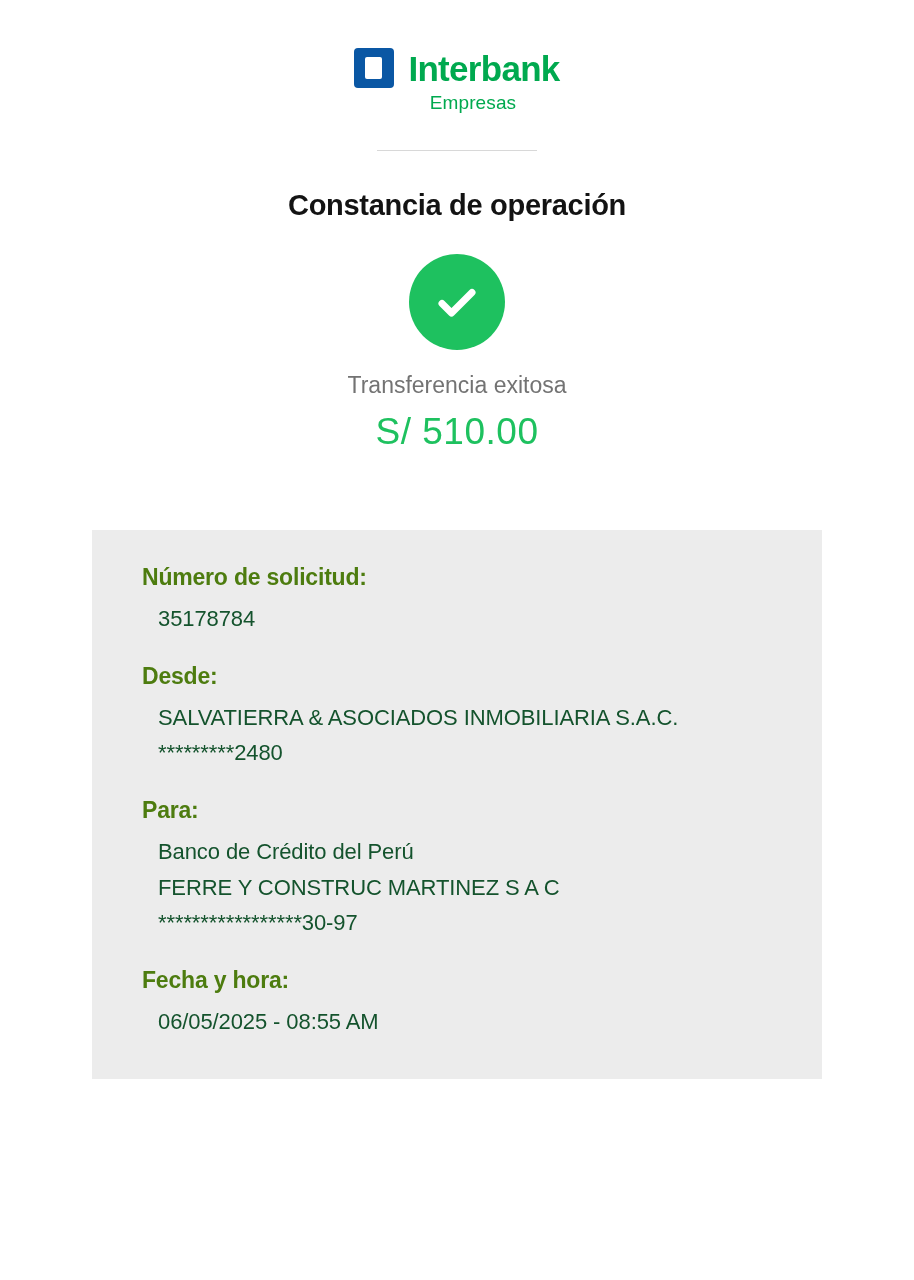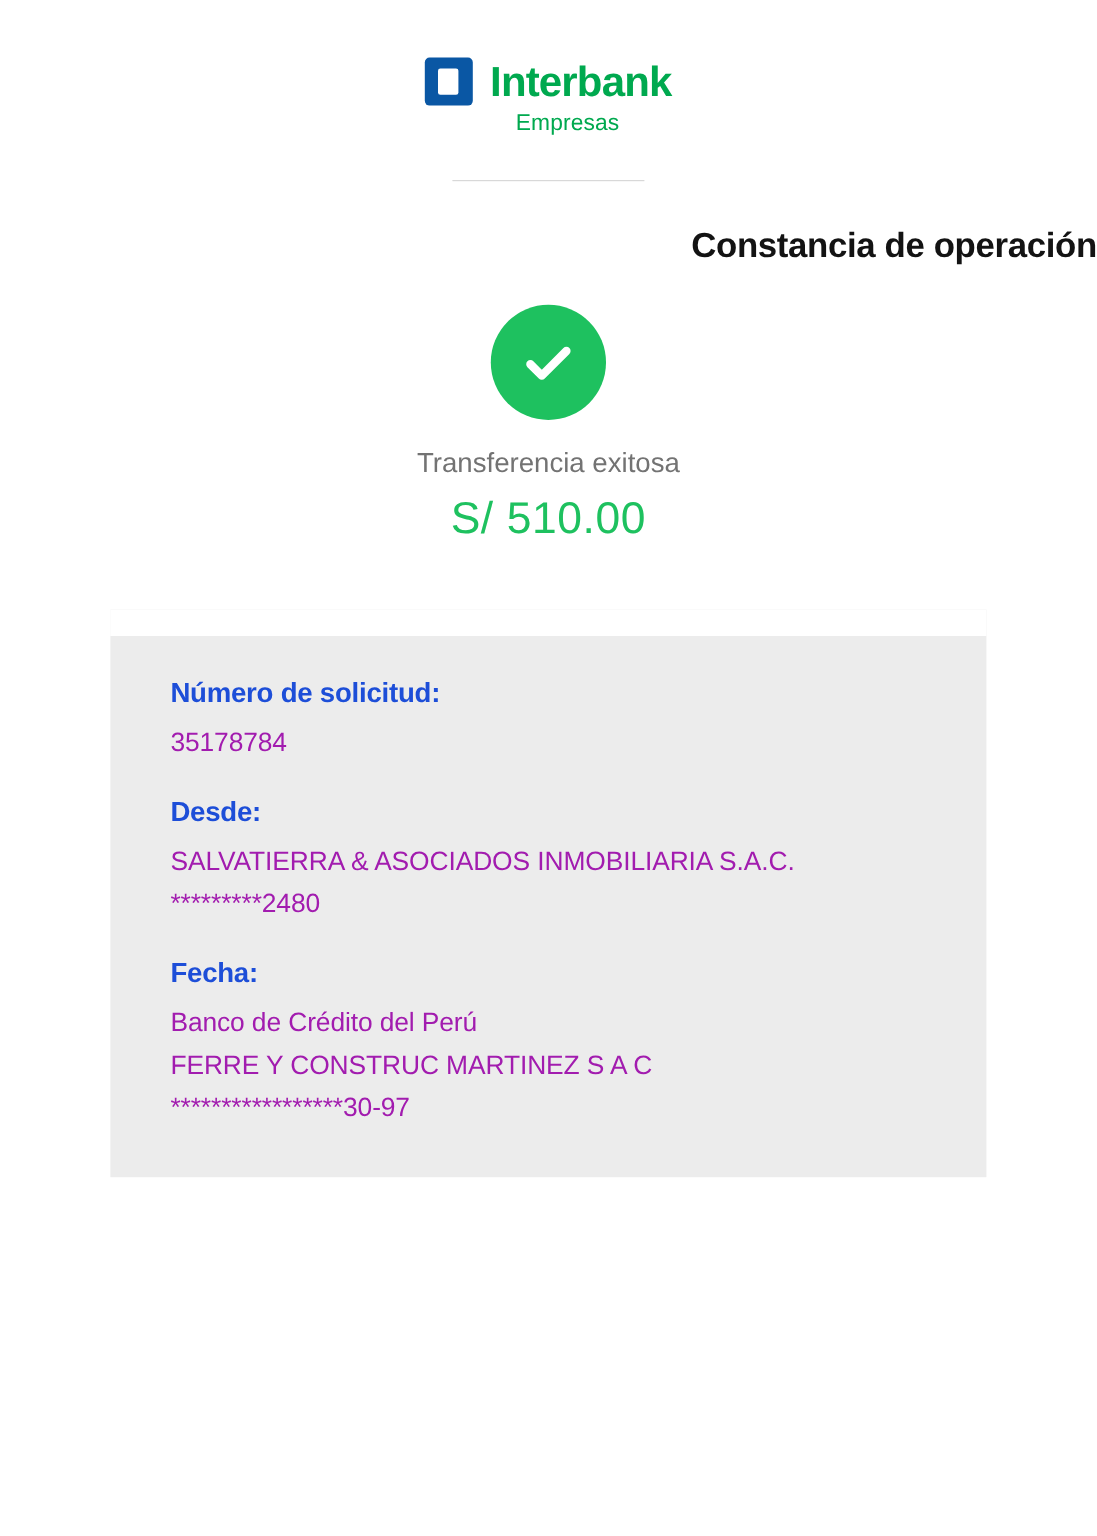--- a/index.html
+++ b/index.html
@@ -70,21 +70,21 @@
   .divider {
     width: 160px;
     height: 1px;
     background: #d8d8d8;
     margin: 36px auto 0 auto;
   }
 
   
   .doc-title {
     margin-top: 38px;
-    text-align: right;
+    text-align: center;
     font-size: 29px;
     font-weight: bold;
     letter-spacing: -0.3px;
     color: #131313;
   }
 
   
   .check-wrap {
     margin-top: 32px;
     display: flex;
@@ -141,29 +141,30 @@
   .receipt-inner {
     padding: 0 50px;
   }
   .field {
     margin-bottom: 26px;
   }
   .field:last-child { margin-bottom: 0; }
   .field-label {
     font-size: 23px;
     font-weight: bold;
-    color: #1d4ed8;
+    color: #4d7c0f;
     letter-spacing: -0.2px;
     margin-bottom: 10px;
   }
   .field-value {
     font-size: 22px;
-    color: #a21caf;
+    color: #14532d;
     line-height: 1.62;
     letter-spacing: -0.1px;
+    margin-left: 16px;
   }
   .field-value .line { display: block; }
 </style>
 </head>
 <body>
 
 <div class="page">
 
   <div class="logo-block">
     <div class="logo-row">
@@ -212,25 +213,31 @@
 
       <div class="field">
         <div class="field-label">Desde:</div>
         <div class="field-value">
           <span class="line">SALVATIERRA &amp; ASOCIADOS INMOBILIARIA S.A.C.</span>
           <span class="line">*********2480</span>
         </div>
       </div>
 
       <div class="field">
-        <div class="field-label">Fecha:</div>
+        <div class="field-label">Para:</div>
         <div class="field-value">
           <span class="line">Banco de Crédito del Perú</span>
           <span class="line">FERRE Y CONSTRUC MARTINEZ S A C</span>
           <span class="line">*****************30-97</span>
         </div>
       </div>
 
+      <div class="field">
+        <div class="field-label">Fecha y hora:</div>
+        <div class="field-value">
+          <span class="line">06/05/2025 - 08:55 AM</span>
+        </div>
+      </div>
 
     </div>
   </div>
 
 </div>
 
 </body></html>

